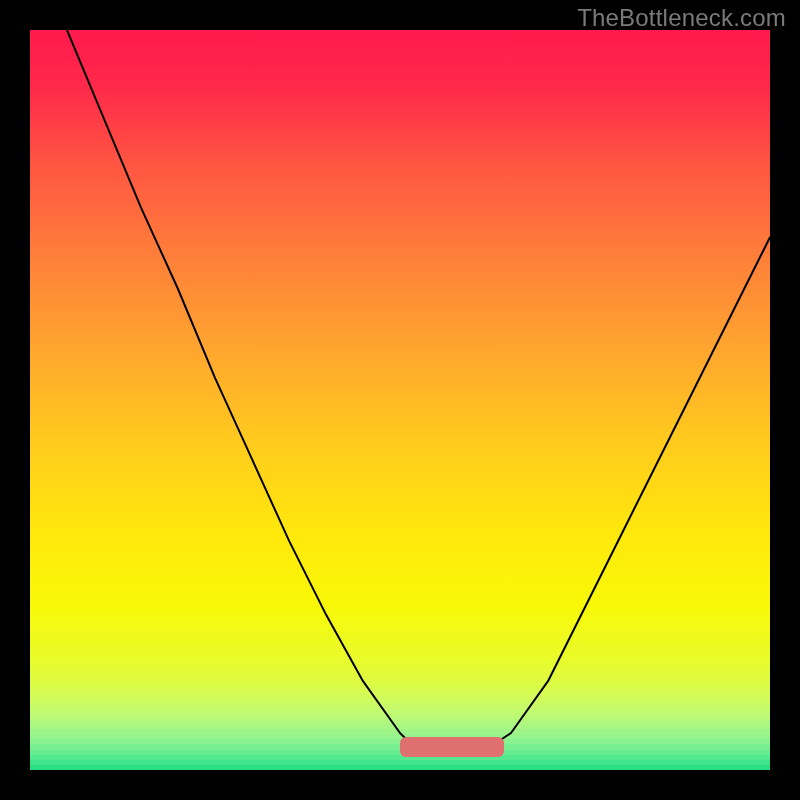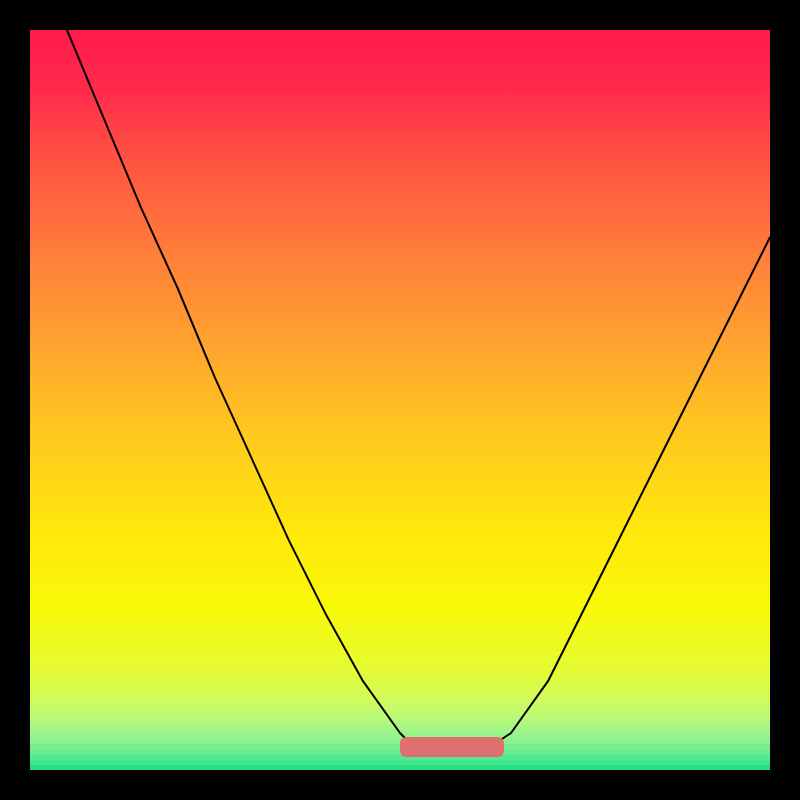--- a/index.html
+++ b/index.html
@@ -92,14 +92,15 @@
     <svg class="curve-svg" id="curve-svg" viewBox="0 0 740 740" preserveAspectRatio="none">
         <path d="M37.0 0.0 L74.0 88.8 L111.0 177.6 L148.0 259.0 L185.0 347.8 L222.0 429.2 L259.0 510.6 L296.0 584.6 L333.0 651.2 L370.0 703.0 L384.8 717.8 L407.0 725.2 L429.2 725.2 L444.0 725.2 L458.8 717.8 L481.0 703.0 L518.0 651.2 L555.0 577.2 L592.0 503.2 L629.0 429.2 L666.0 355.2 L703.0 281.2 L740.0 207.2 " fill="none" stroke="#000000" stroke-width="2" stroke-linejoin="round" stroke-linecap="round"></path>
       </svg>
 
     <div id="pink-bar-container">
         <div class="pink-bar" style="left: 370px; width: 103.6px; top: 706.7px; height: 19.98px; background: rgb(224, 112, 112);"></div>
       </div>
 
   </div>
 
+  <div class="watermark">TheBottleneck.com</div>
 
 </div>
 
 </body></html>

